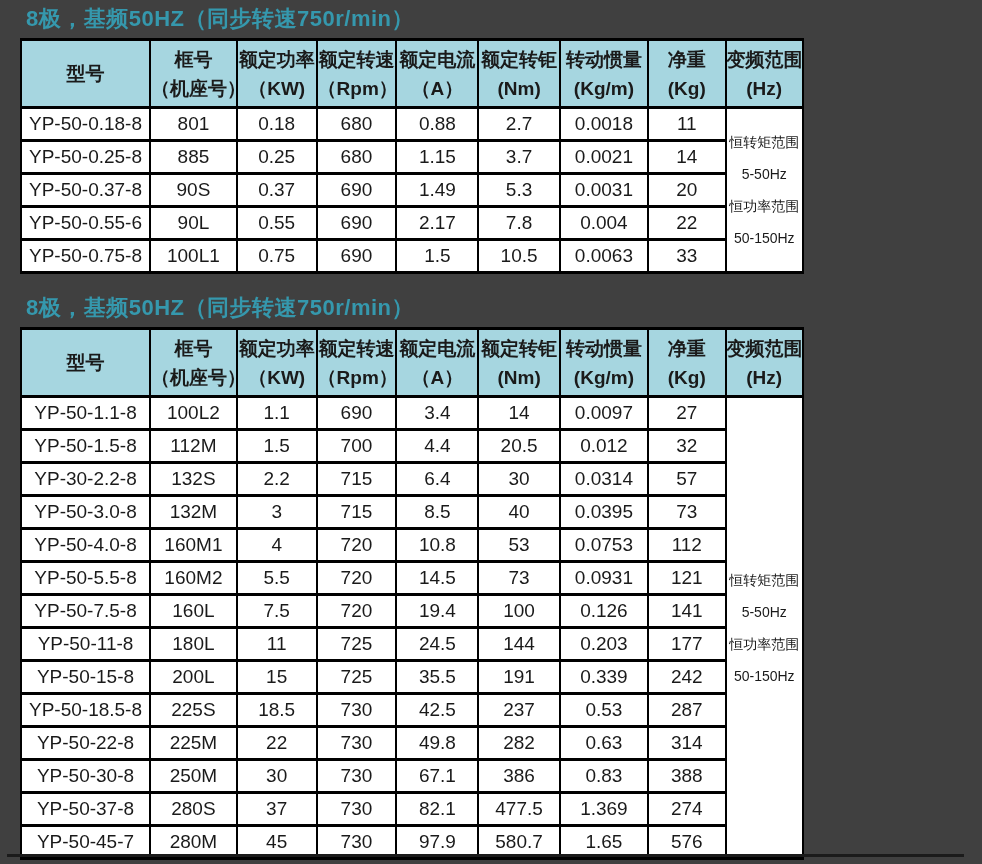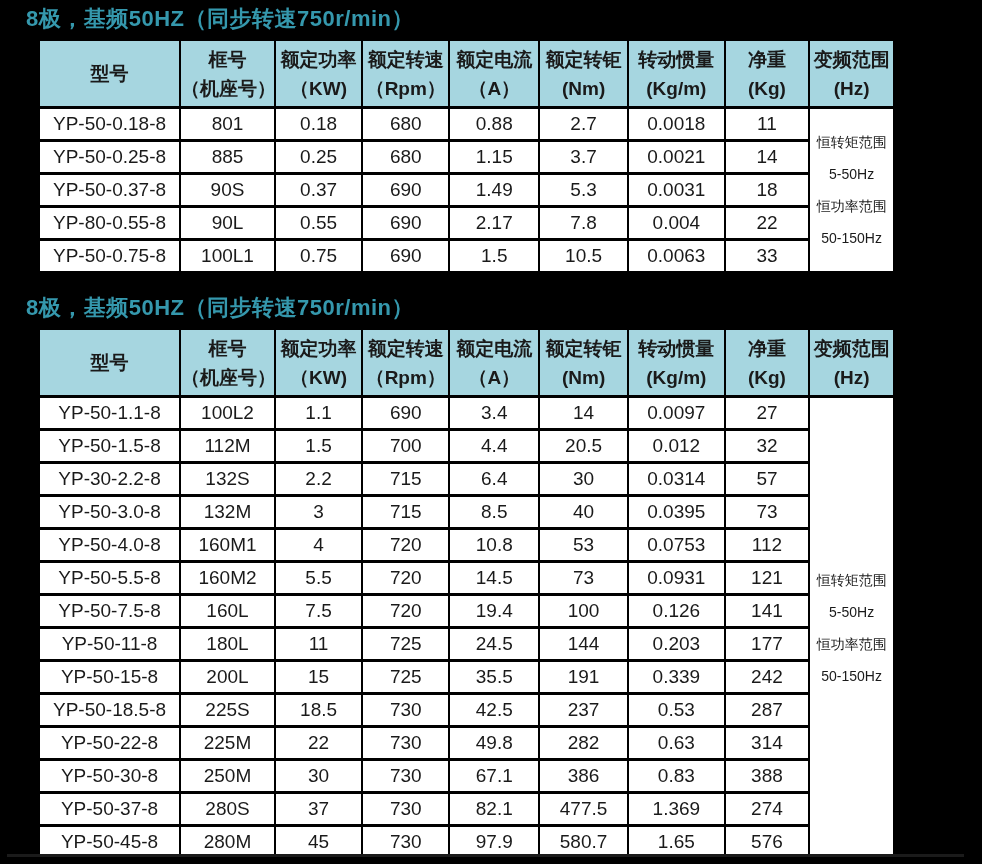--- a/index.html
+++ b/index.html
@@ -2,37 +2,37 @@
 <html><head>
 <meta charset="utf-8">
 <style>
   * { box-sizing: border-box; }
   html, body { margin: 0; padding: 0; background: #ffffff; }
   body { font-family: "Liberation Sans", "DejaVu Sans", sans-serif; }
   .page {
     position: relative;
     width: 982px;
     height: 864px;
-    background: #000000;
+    background: #404040;
     overflow: hidden;
   }
   .section-title {
     margin: 6px 0 6px 26px;
     font-size: 22px;
     line-height: 26px;
     font-weight: 600;
     color: #3598ad;
     letter-spacing: 0.5px;
   }
   .spec-section--second .section-title { margin-top: 21px; }
   table.spec-table {
     border-collapse: collapse;
     table-layout: fixed;
-    width: 857px;
-    margin-left: 38px;
+    width: 784px;
+    margin-left: 20px;
     border: 2px solid #6d28d9;
   }
   .spec-table th, .spec-table td {
     border: 2px solid #000;
     border-top-width: 3px;
     border-bottom-width: 3px;
     text-align: center;
     vertical-align: middle;
     color: #1a1a1a;
     padding: 0;
@@ -156,24 +156,24 @@
             <td data-name="value-cell">14</td>
           </tr>
           <tr data-name="table-row">
             <td data-name="model-cell">YP-50-0.37-8</td>
             <td data-name="value-cell">90S</td>
             <td data-name="value-cell">0.37</td>
             <td data-name="value-cell">690</td>
             <td data-name="value-cell">1.49</td>
             <td data-name="value-cell">5.3</td>
             <td data-name="value-cell">0.0031</td>
-            <td data-name="value-cell">18</td>
-          </tr>
-          <tr data-name="table-row">
-            <td data-name="model-cell">YP-80-0.55-8</td>
+            <td data-name="value-cell">20</td>
+          </tr>
+          <tr data-name="table-row">
+            <td data-name="model-cell">YP-50-0.55-6</td>
             <td data-name="value-cell">90L</td>
             <td data-name="value-cell">0.55</td>
             <td data-name="value-cell">690</td>
             <td data-name="value-cell">2.17</td>
             <td data-name="value-cell">7.8</td>
             <td data-name="value-cell">0.004</td>
             <td data-name="value-cell">22</td>
           </tr>
           <tr data-name="table-row">
             <td data-name="model-cell">YP-50-0.75-8</td>
@@ -373,21 +373,21 @@
             <td data-name="model-cell">YP-50-37-8</td>
             <td data-name="value-cell">280S</td>
             <td data-name="value-cell">37</td>
             <td data-name="value-cell">730</td>
             <td data-name="value-cell">82.1</td>
             <td data-name="value-cell">477.5</td>
             <td data-name="value-cell">1.369</td>
             <td data-name="value-cell">274</td>
           </tr>
           <tr data-name="table-row">
-            <td data-name="model-cell">YP-50-45-8</td>
+            <td data-name="model-cell">YP-50-45-7</td>
             <td data-name="value-cell">280M</td>
             <td data-name="value-cell">45</td>
             <td data-name="value-cell">730</td>
             <td data-name="value-cell">97.9</td>
             <td data-name="value-cell">580.7</td>
             <td data-name="value-cell">1.65</td>
             <td data-name="value-cell">576</td>
           </tr>
         </tbody>
       </table>

